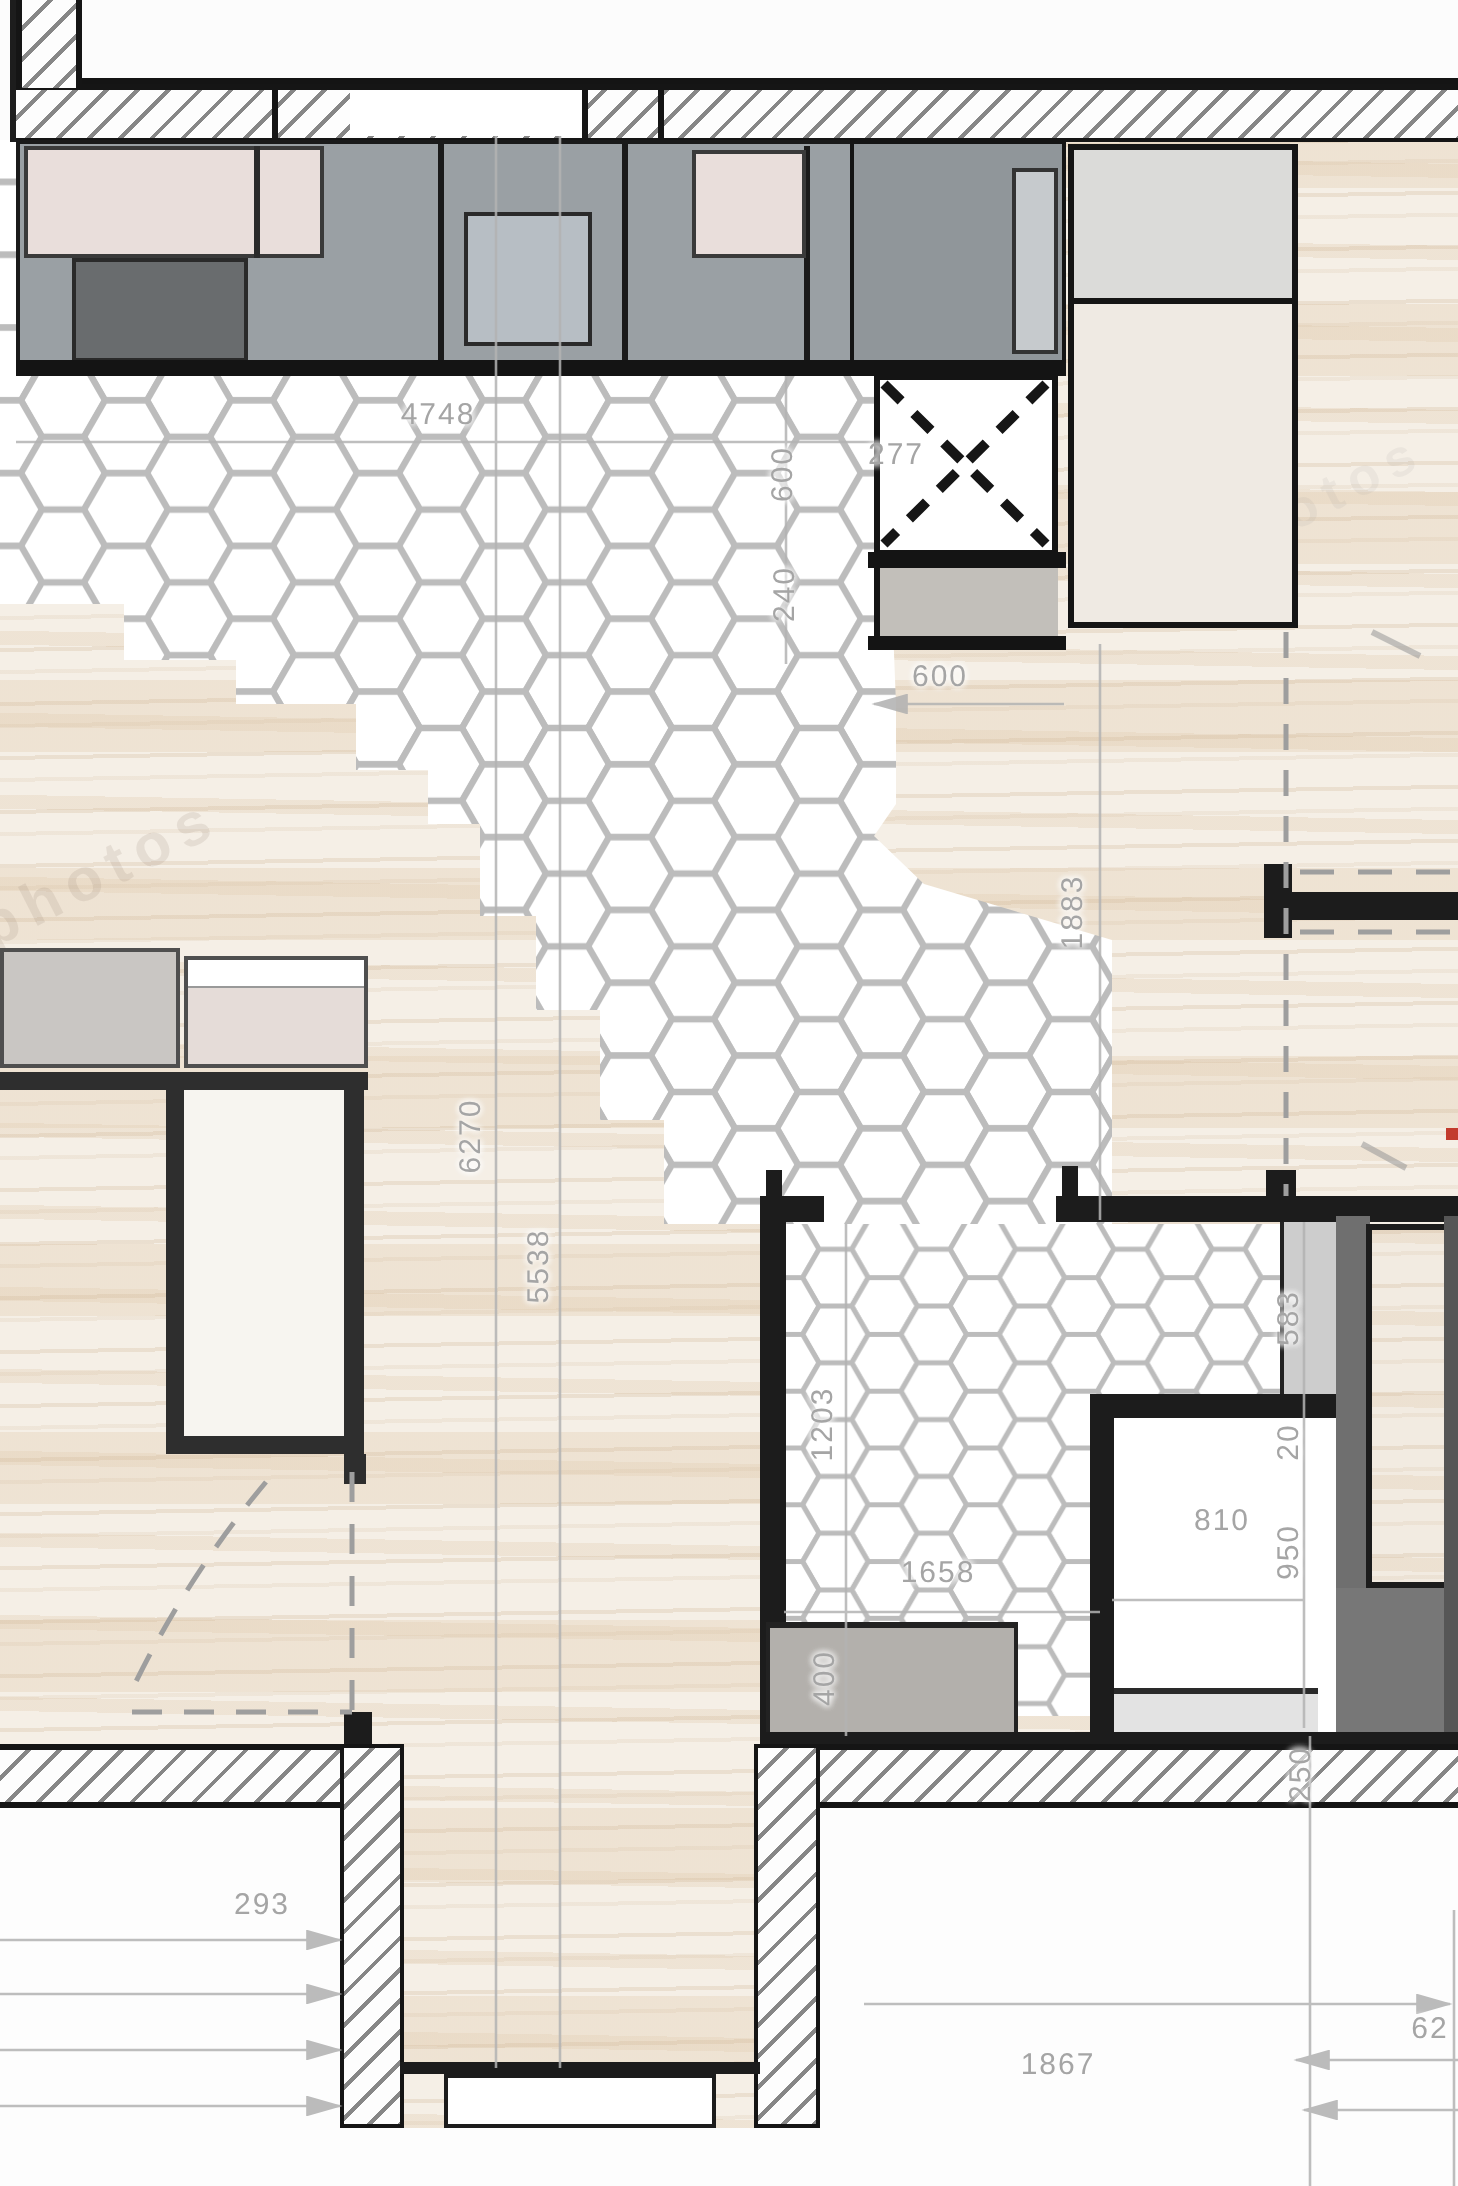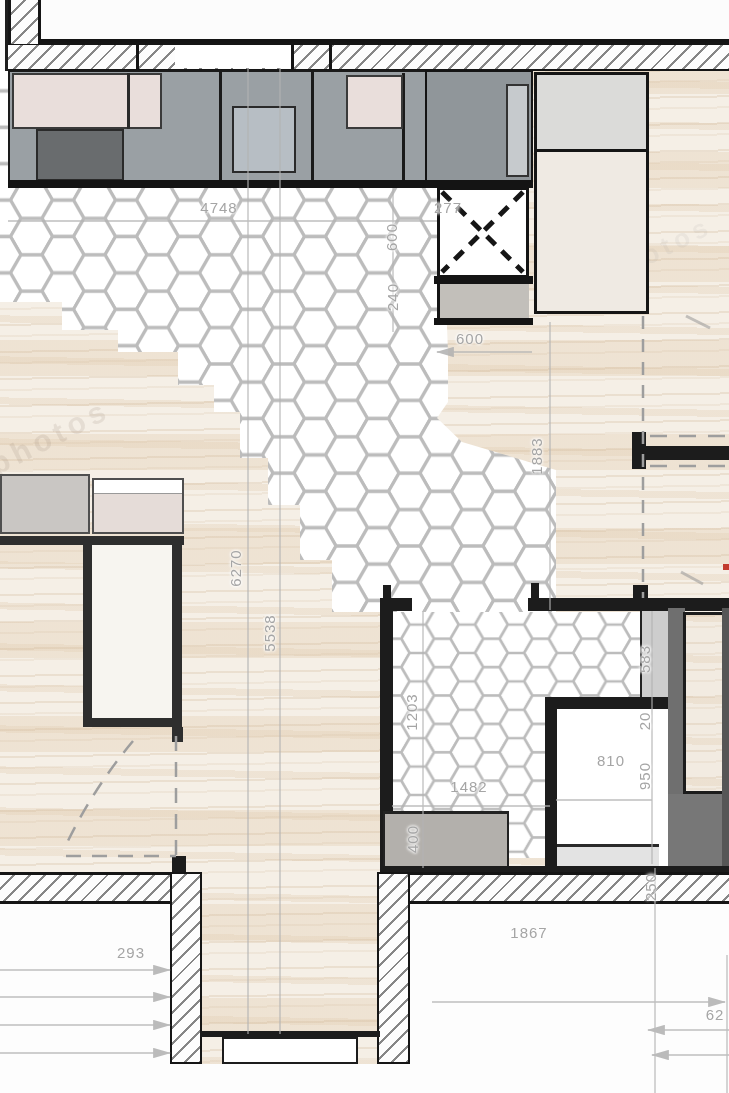--- a/index.html
+++ b/index.html
@@ -180,32 +180,32 @@
       <path d="M0,1025 L170,1025" marker-end="url(#arr)"></path>
       <path d="M0,1053 L170,1053" marker-end="url(#arr)"></path>
       <path d="M432,1002 L725,1002" marker-end="url(#arr)"></path>
       <path d="M648,1030 L729,1030" marker-start="url(#arr)"></path>
       <path d="M652,1055 L729,1055" marker-start="url(#arr)"></path>
       <path d="M727,955 L727,1093"></path>
     </g>
   </svg>
 
   <div class="dim" style="left:186px;top:199px;width:66px">4748</div>
-  <div class="dim" style="left:427px;top:199px;width:42px">277</div>
+  <div class="dim" style="left:427px;top:219px;width:42px">277</div>
   <div class="dim vdim" style="left:362px;top:229px">600</div>
   <div class="dim vdim" style="left:363px;top:289px">240</div>
   <div class="dim" style="left:444px;top:330px;width:52px">600</div>
   <div class="dim vdim" style="left:507px;top:448px">1883</div>
   <div class="dim vdim" style="left:206px;top:560px">6270</div>
   <div class="dim vdim" style="left:240px;top:625px">5538</div>
   <div class="dim vdim" style="left:382px;top:704px">1203</div>
-  <div class="dim" style="left:436px;top:778px;width:66px">1482</div>
+  <div class="dim" style="left:436px;top:778px;width:66px">1658</div>
   <div class="dim vdim" style="left:615px;top:651px">583</div>
   <div class="dim vdim" style="left:615px;top:713px">20</div>
   <div class="dim vdim" style="left:615px;top:768px">950</div>
   <div class="dim" style="left:586px;top:752px;width:50px">810</div>
   <div class="dim vdim" style="left:383px;top:831px">400</div>
   <div class="dim vdim" style="left:621px;top:879px">250</div>
   <div class="dim" style="left:102px;top:944px;width:58px">293</div>
-  <div class="dim" style="left:496px;top:924px;width:66px">1867</div>
+  <div class="dim" style="left:496px;top:1024px;width:66px">1867</div>
   <div class="dim" style="left:700px;top:1006px;width:30px">62</div>
 
 </div>
 
 </body></html>

